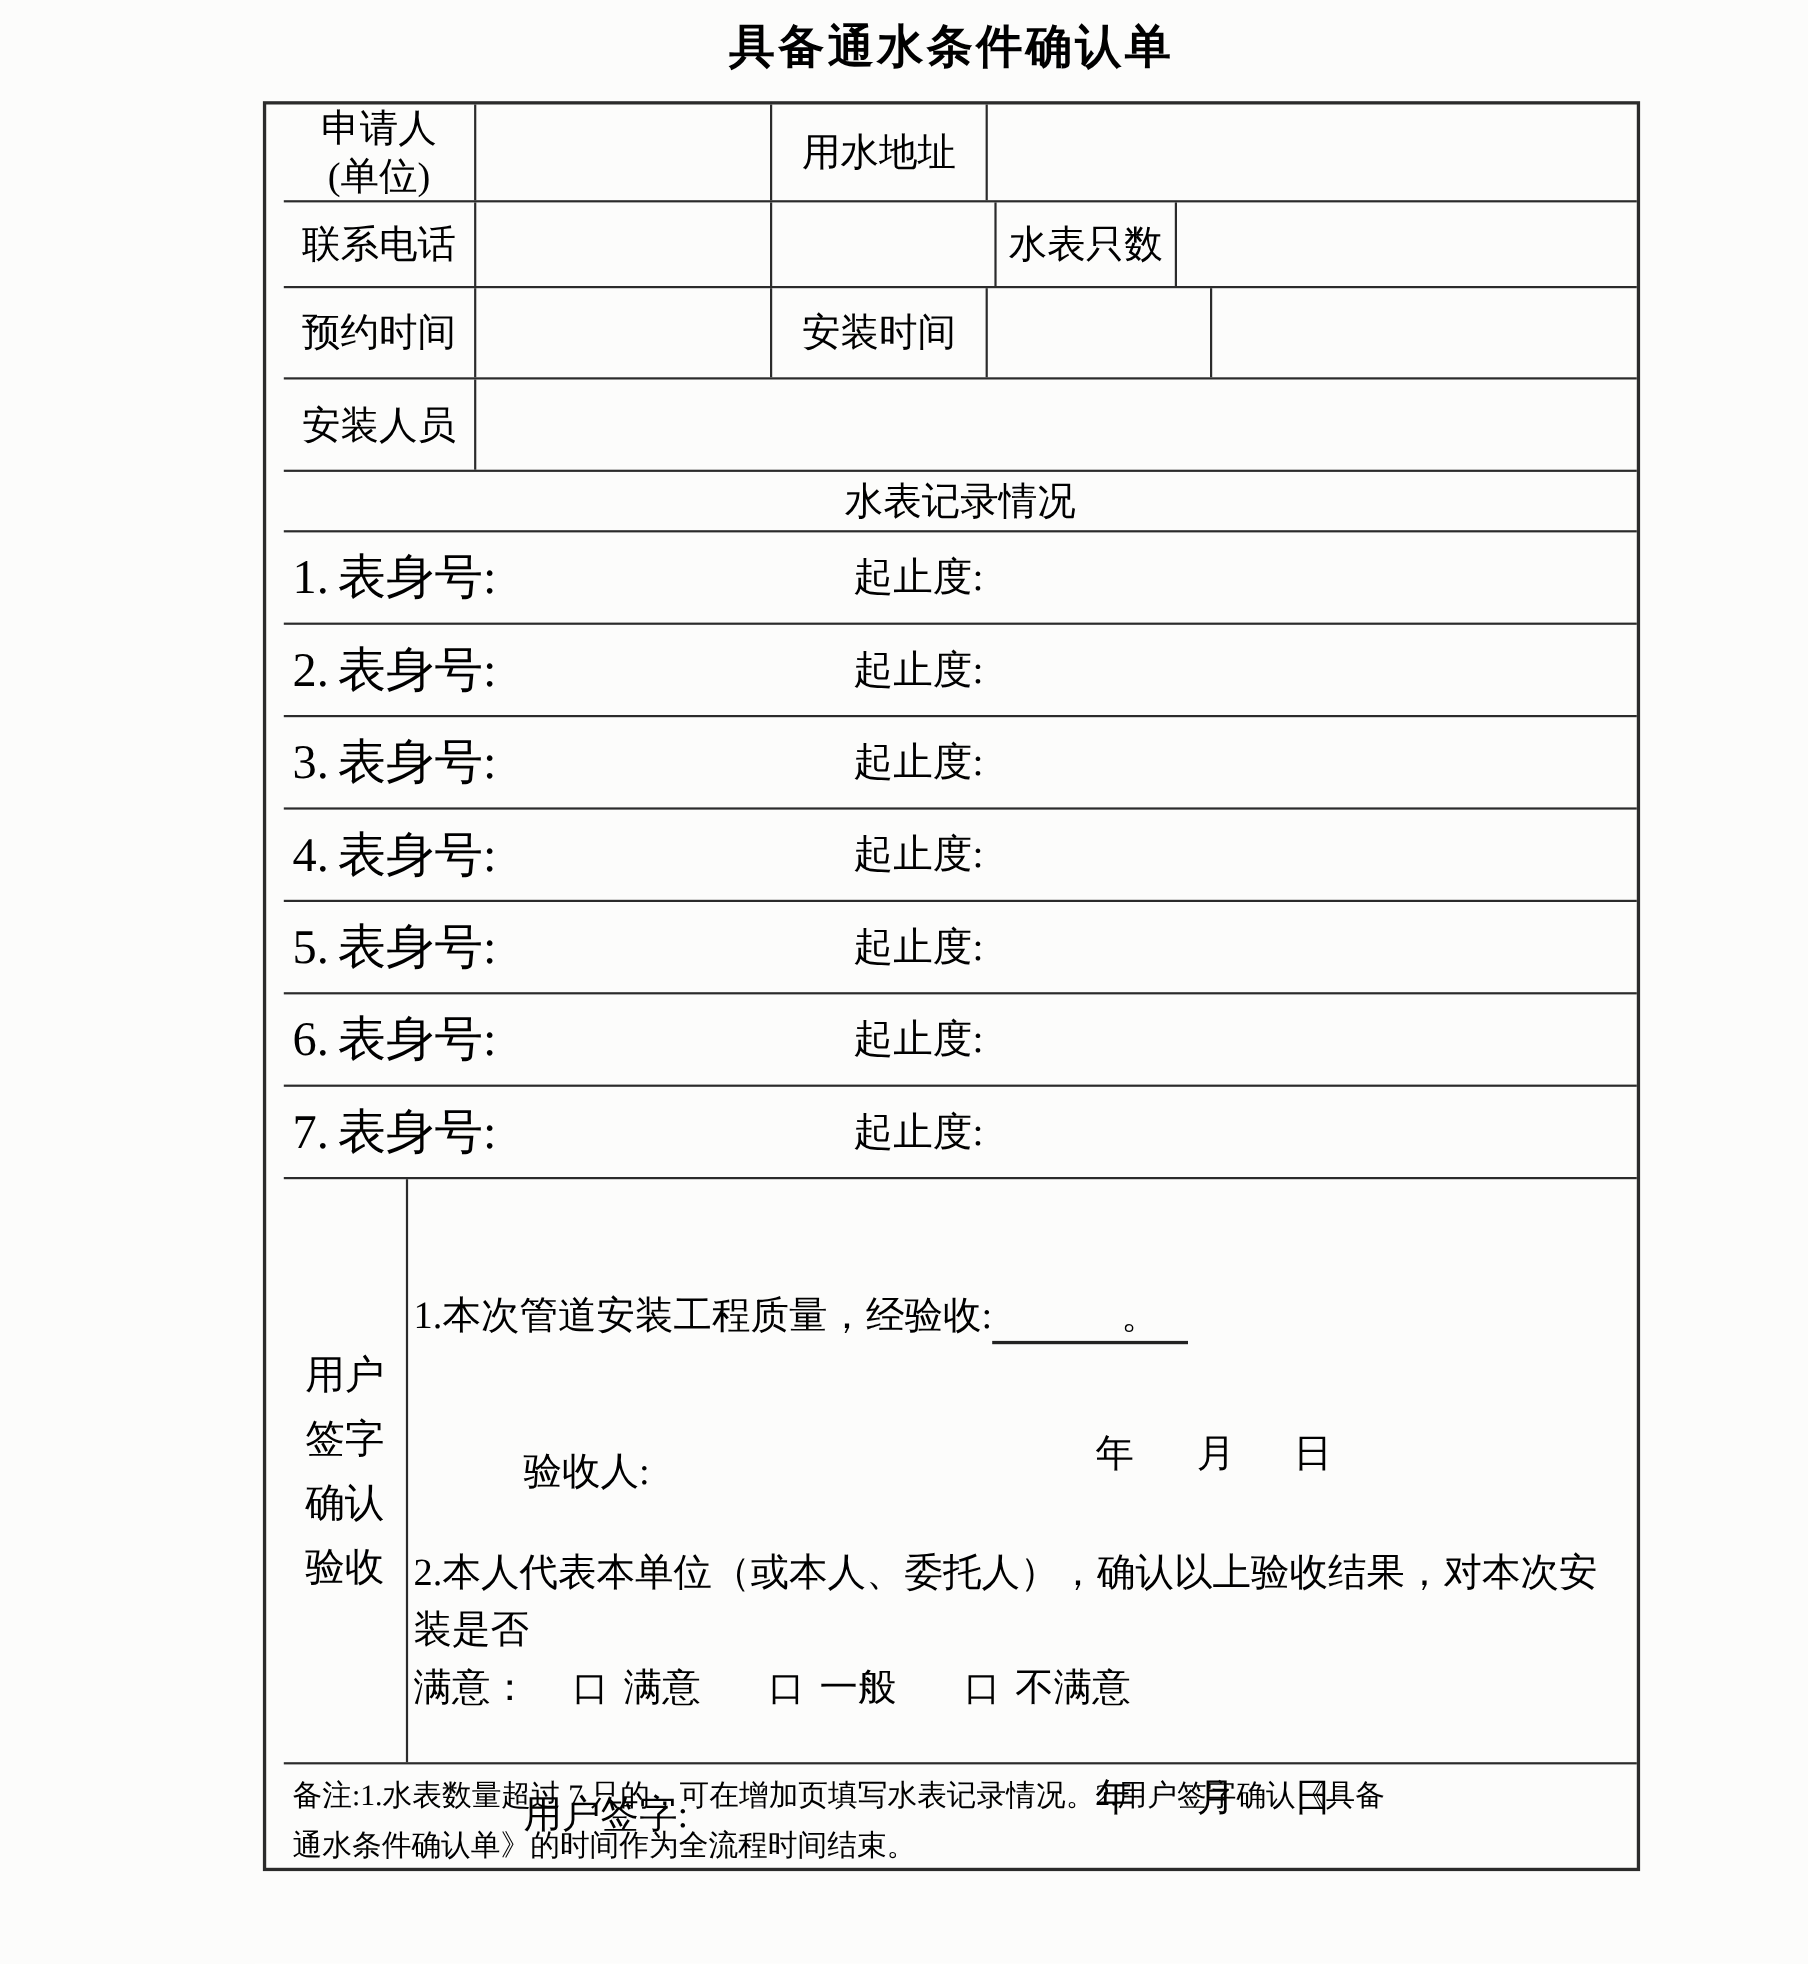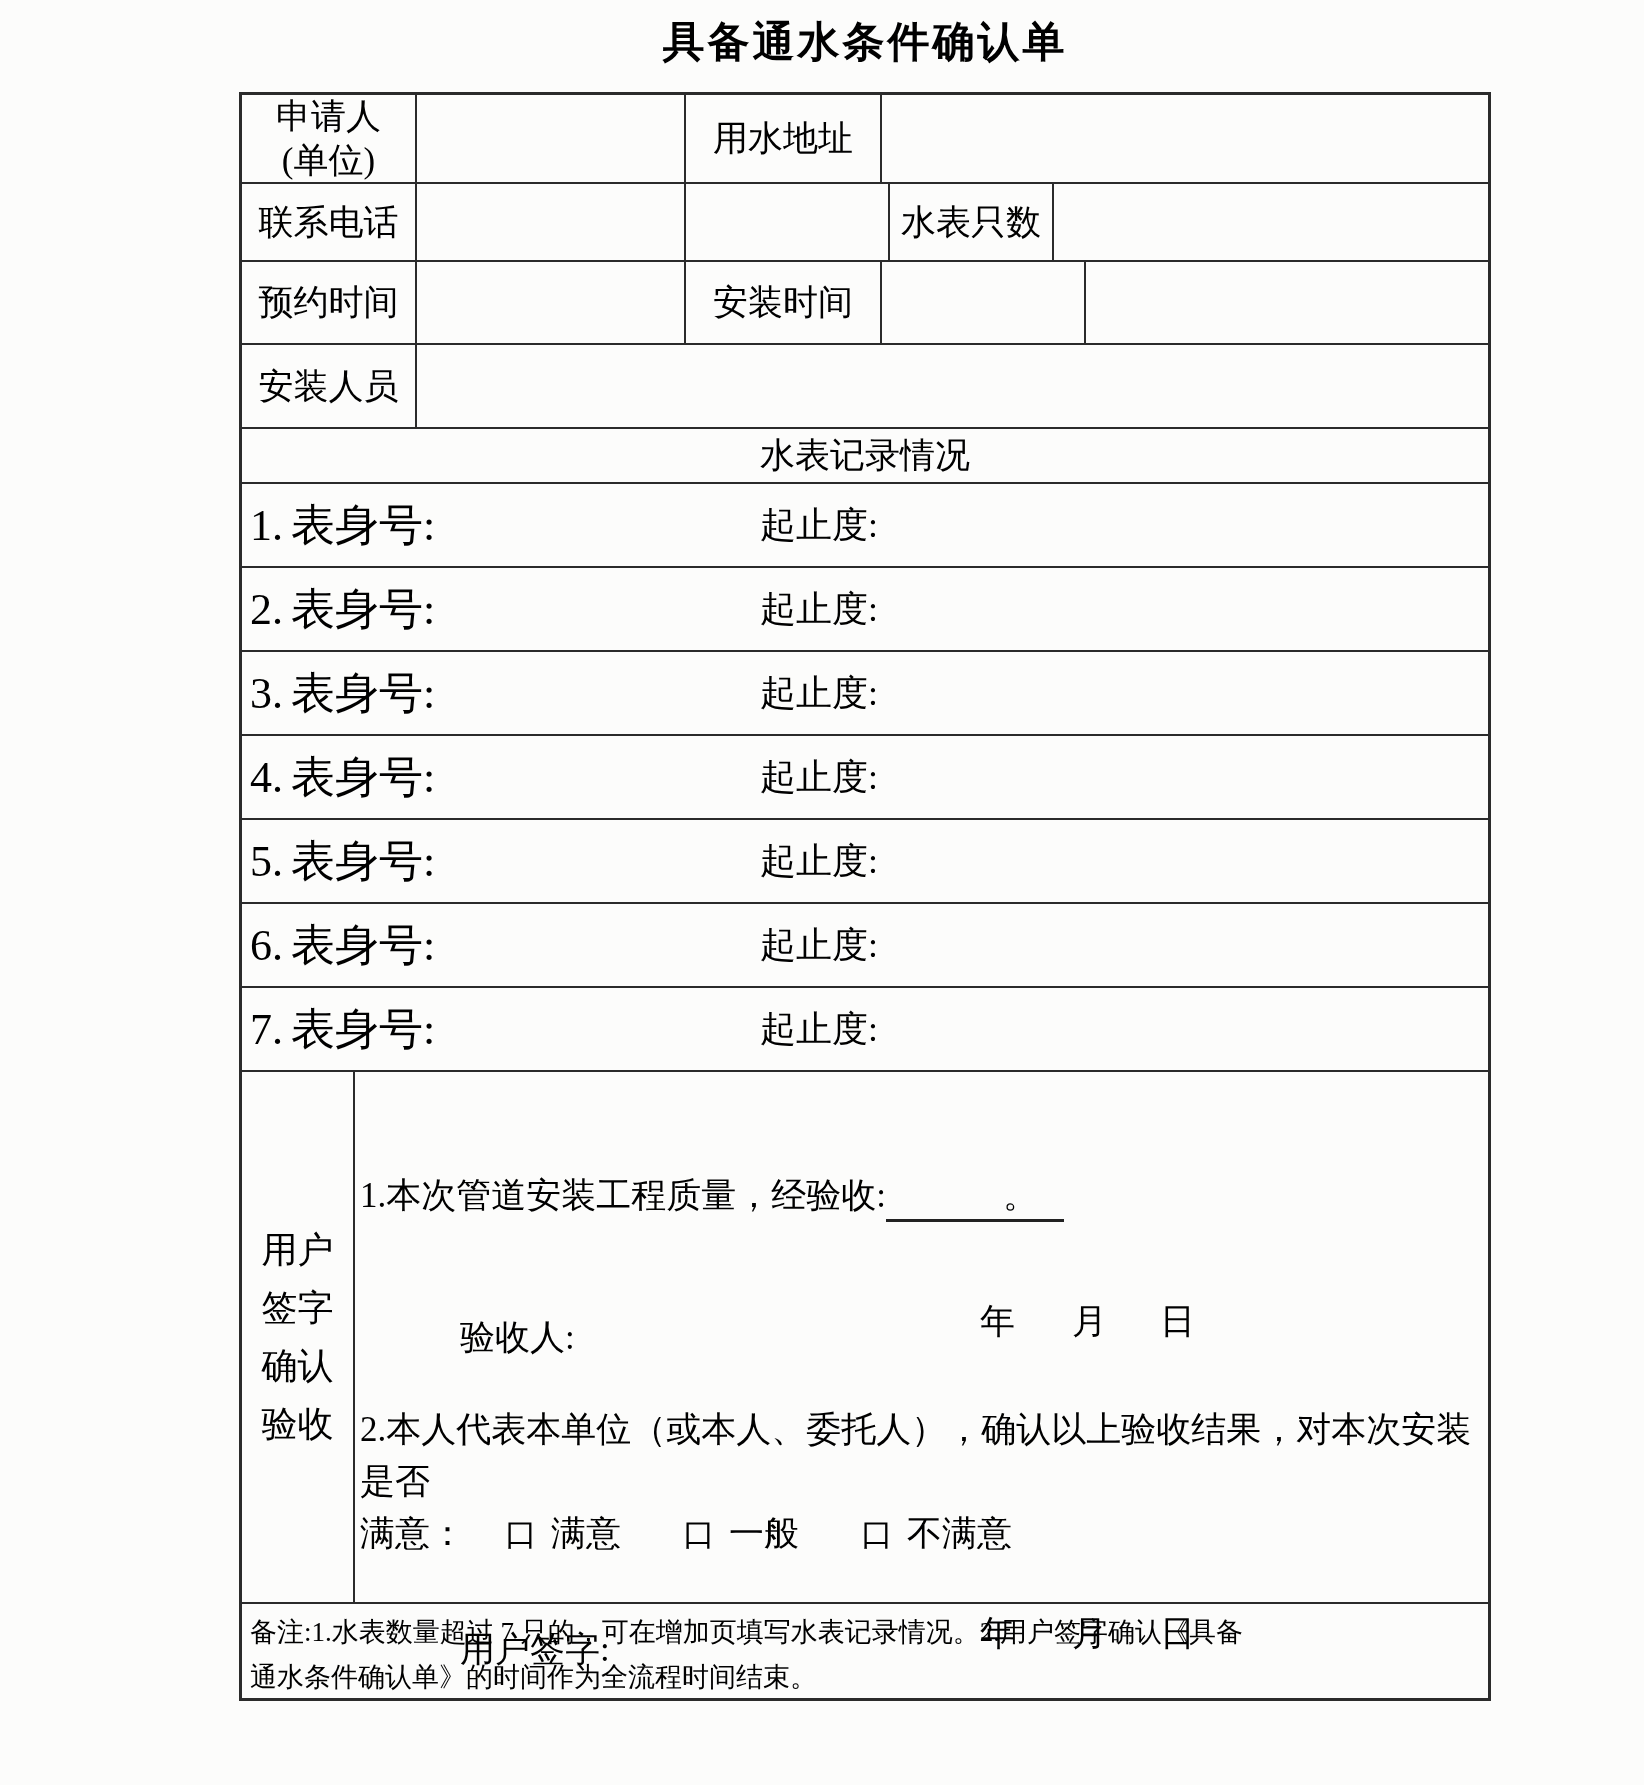--- a/index.html
+++ b/index.html
@@ -9,21 +9,21 @@
     background:#fcfcfb; overflow:hidden;
     font-family:"Liberation Serif", serif;
     color:#000000;
   }
   .title{
     position:absolute; left:239px; top:14px; width:1252px;
     text-align:center; font-size:42px; font-weight:bold; letter-spacing:3px;
   }
   .form-table{
     position:absolute; left:239px; top:92px; width:1252px;
-    border:3px solid #2b2b2b; box-sizing:border-box; background:#fcfcfb;
+    border:3px solid #2b2b2b; box-sizing:border-box; background:#fcfcfb;padding-left:16px;
   }
   .row{display:flex; border-bottom:2px solid #2b2b2b; box-sizing:border-box;}
   .row:last-child{border-bottom:none;}
   .c{
     border-right:2px solid #2b2b2b; box-sizing:border-box;
     display:flex; align-items:center; justify-content:center;
     font-size:35px;
   }
   .c.last{flex:1; border-right:none;}
   .w1{flex:0 0 175px;} .w2{flex:0 0 269px;} .w3{flex:0 0 196px;}

